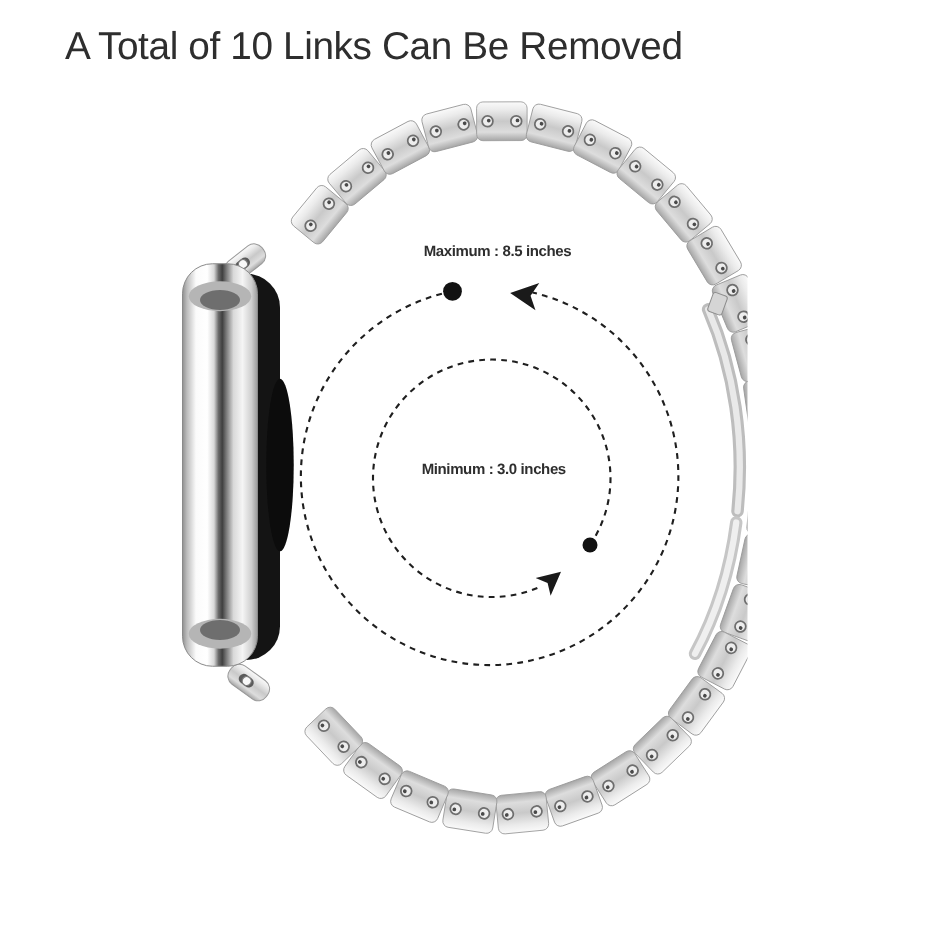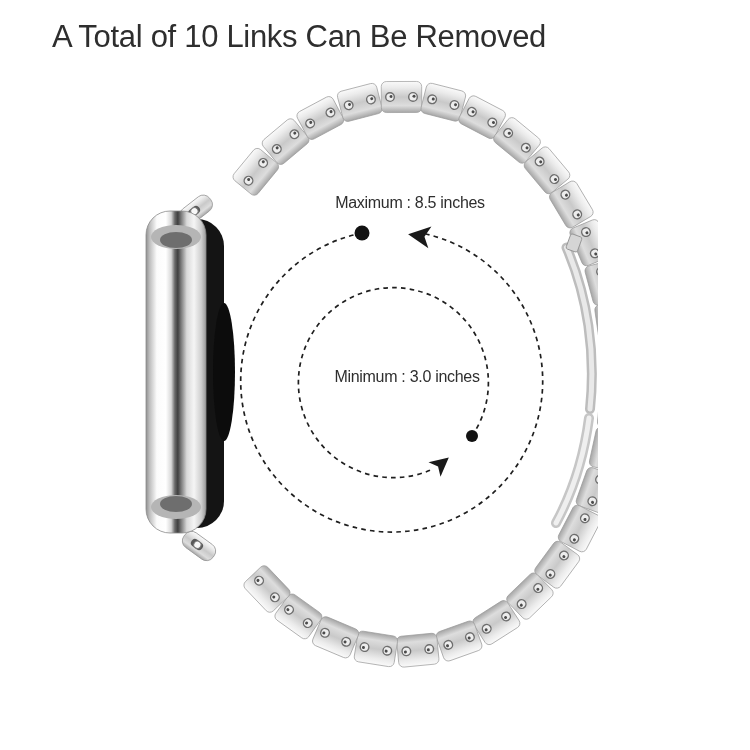--- a/index.html
+++ b/index.html
@@ -9,22 +9,22 @@
     font-family:"Liberation Sans",sans-serif;
   }
   .stage svg{position:absolute;left:0;top:0;}
   .title{
     position:absolute;top:19px;left:50%;transform:translateX(-50%);
     margin:0;font-size:31px;font-weight:400;letter-spacing:-0.3px;
     color:var(--text,#2e2e2e);white-space:nowrap;
   }
   .ann{
     position:absolute;transform:translateX(-50%);
-    font-size:16px;font-weight:400;letter-spacing:-0.3px;
-    color:var(--text,#2e2e2e);white-space:nowrap;margin-left:12px;
+    font-size:12px;font-weight:700;letter-spacing:-0.3px;
+    color:var(--text,#2e2e2e);white-space:nowrap;
   }
   .ann.max{left:398px;top:194px;}
   .ann.min{left:395px;top:368px;}
 </style>
 </head>
 <body>
 
 <div class="stage">
 
   <svg width="750" height="750" viewBox="0 0 750 750">

